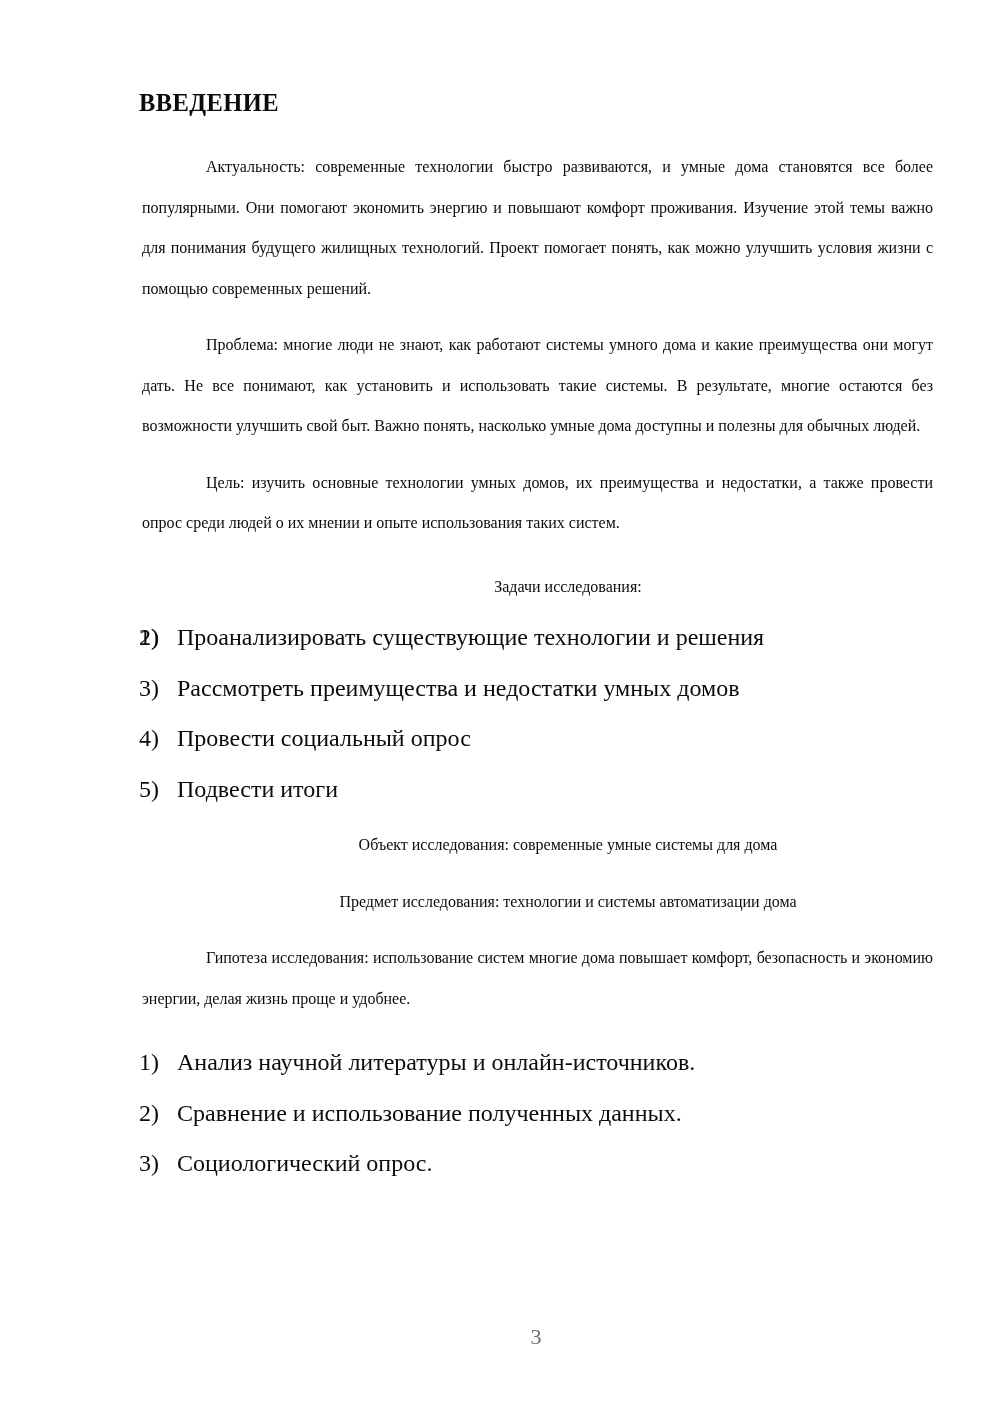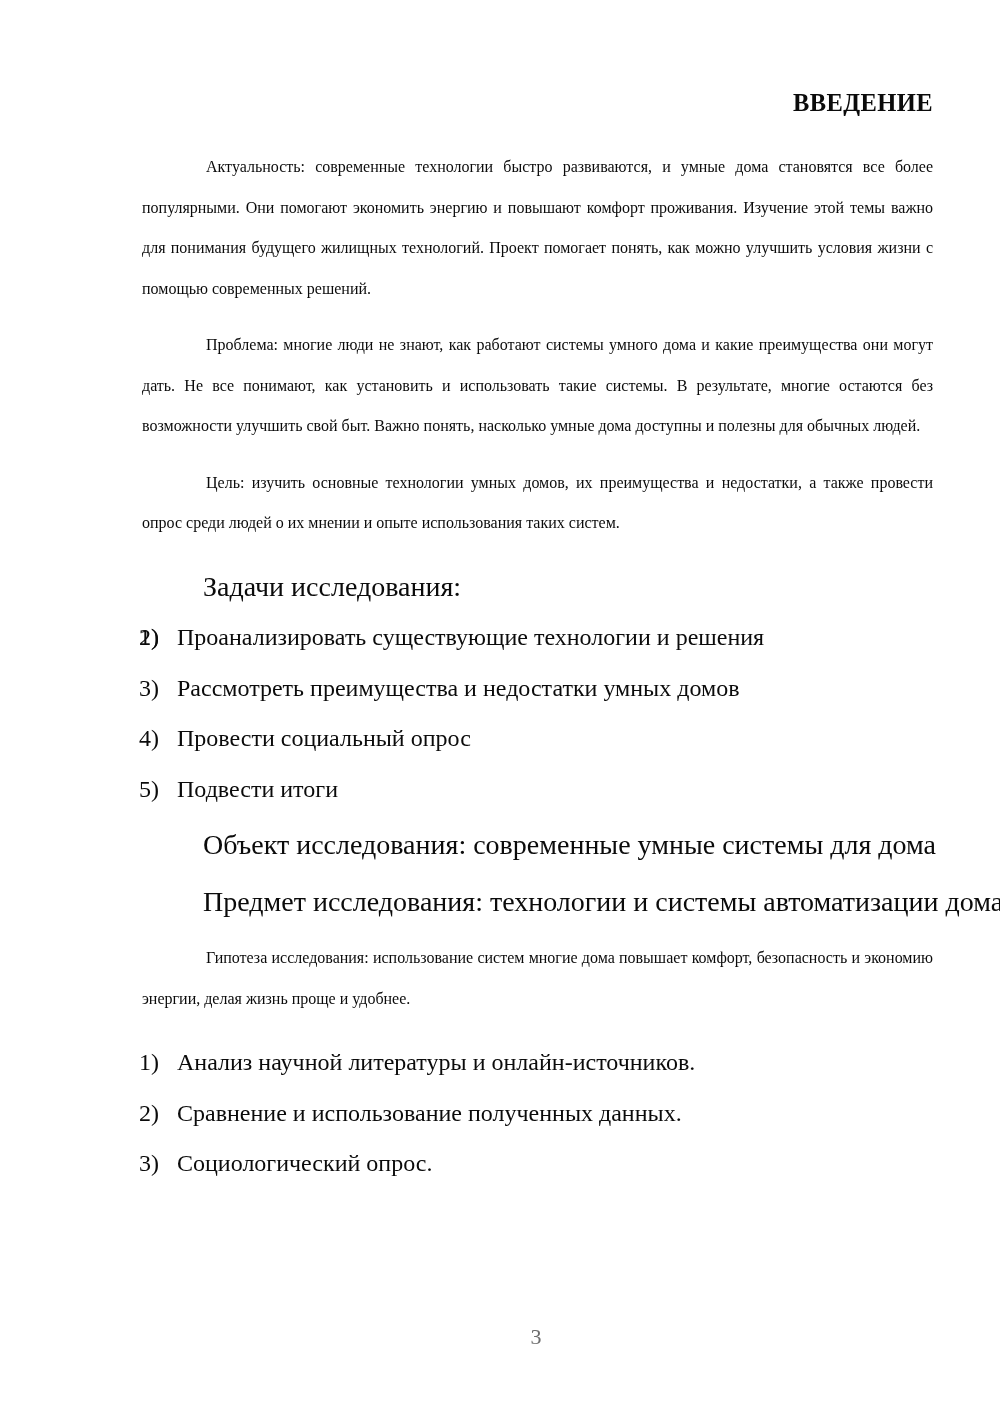--- a/index.html
+++ b/index.html
@@ -24,39 +24,39 @@
   }
   .content {
     position: absolute;
     left: 139px;
     top: 88px;
     width: 794px;
   }
   .doc-title {
     font-size: 24.5px;
     font-weight: bold;
-    text-align: right;
+    text-align: left;
     letter-spacing: 0.4px;
     margin: 0 0 30px 0;
     line-height: 1.2;
   }
   p.para {
     font-size: 16px;
     line-height: 40.5px;
     text-align: justify;
     text-justify: inter-word;
     margin: 0 0 10px 3px;
     text-indent: 64px;
     hyphens: none;
   }
   
   p.line {
-    font-size: 28px;
+    font-size: 16px;
     line-height: 40.5px;
-    text-align: left;
+    text-align: center;
     margin: 0 0 10px 0;
     text-indent: 64px;
     white-space: nowrap;
   }
   ol.numlist {
     list-style: none;
     margin: 0;
     padding: 0;
   }
   ol.numlist li {

